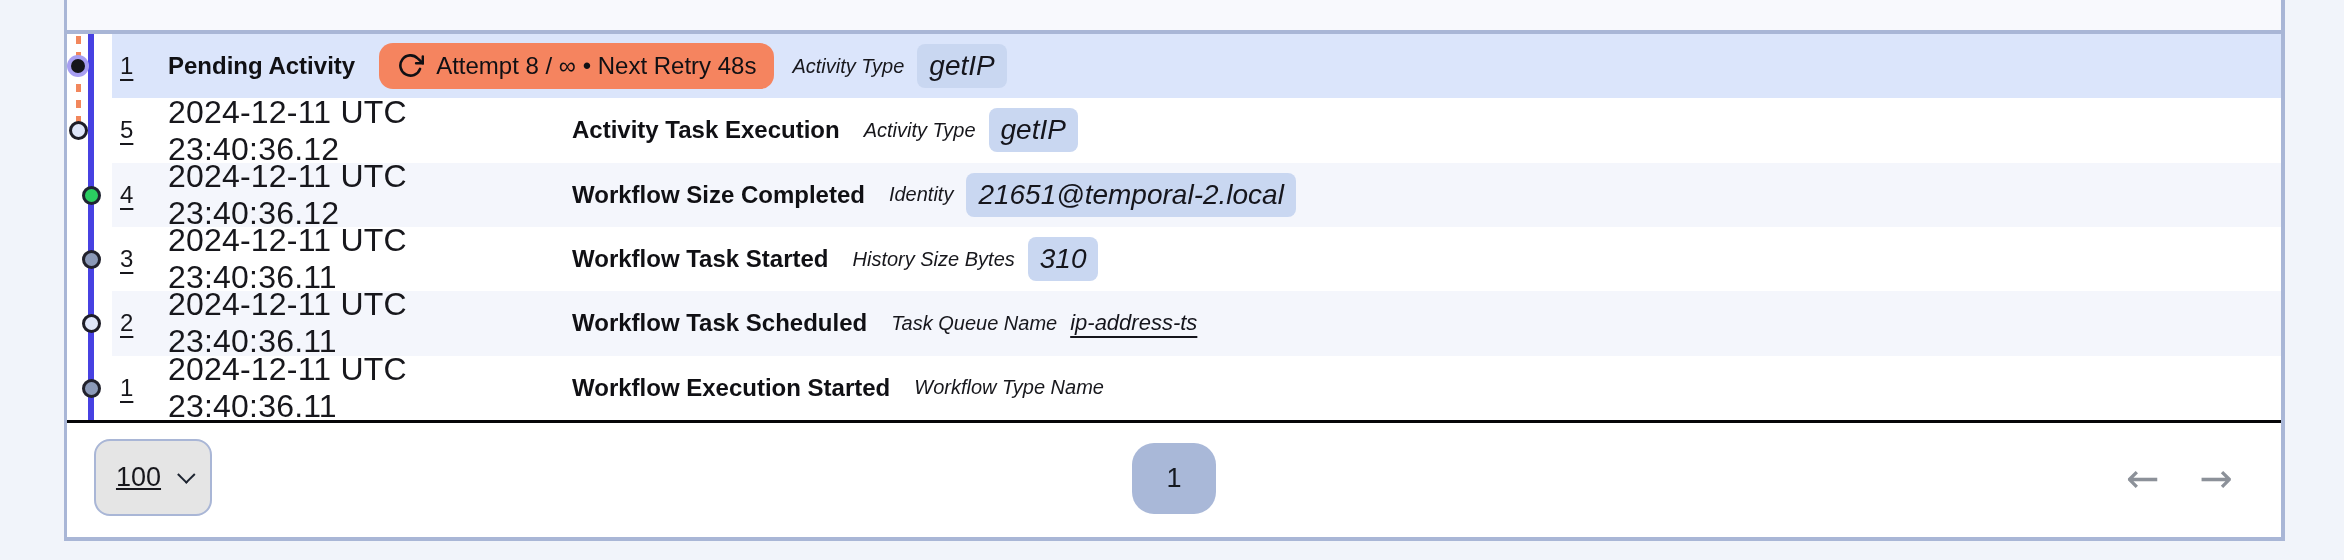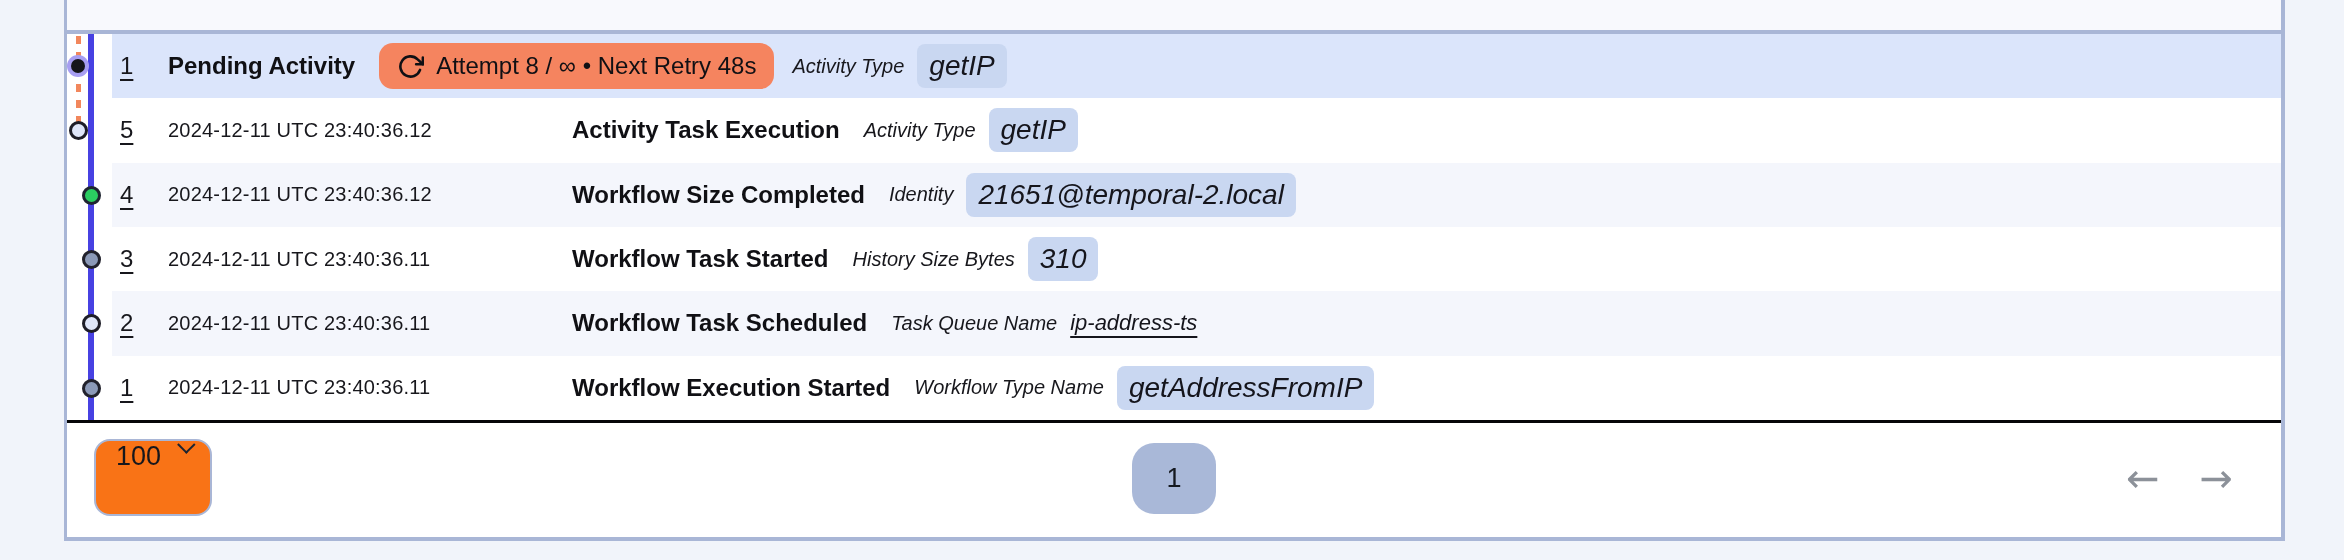--- a/index.html
+++ b/index.html
@@ -58,50 +58,50 @@
     background:#fff; cursor:pointer;
   }
   .row.alt { background:var(--row_alt, #f4f6fc); }
   .row.sel { background:var(--row_selected, #dbe5fb); }
 
   .num {
     width:34px; margin-right:14px; flex:none;
     font-size:24px; color:#17171c;
     text-decoration:underline; text-underline-offset:5px; cursor:pointer;
   }
-  .time { width:380px; margin-right:24px; flex:none; font-size:20px; letter-spacing:.2px; }
+  .time { width:380px; margin-right:24px; flex:none; font-size:32px; letter-spacing:.2px; }
   .name { margin-right:24px; font-size:24px; font-weight:700; color:#101014; white-space:nowrap; }
   .attr { display:flex; align-items:center;font-style:italic; }
   .attr-label { font-size:20px; margin-right:13px; white-space:nowrap; }
   .badge {
     background:var(--badge_bg, #c9d7f1); color:#15151c;
     font-size:28px; padding:6px 12px; border-radius:8px; white-space:nowrap;
   }
   .value-link {
     font-size:22px; color:#15151c; text-decoration:underline;
     text-underline-offset:6px; cursor:pointer; white-space:nowrap;text-align:right;
   }
   .retry-badge {
-    display:inline-flex; align-items:center; gap:12px;
+    display:inline-flex; align-items:flex-start; gap:12px;
     background:var(--pending_badge, #f5845f); color:#101014;
     font-size:24px; padding:9px 18px; border-radius:14px;
     margin-right:18px; white-space:nowrap;
   }
   .retry-badge svg { display:block; }
 
   
   .black-divider { height:3px; background:#060608; }
   .footer { position:relative; height:110px; background:#fff; }
   .page-size {
     position:absolute; left:27px; top:16px;
     width:118px; height:77px;
-    background:#f97316; border:2px solid var(--panel_border, #a9b6d6);
+    background:#e5e5e5; border:2px solid var(--panel_border, #a9b6d6);
     border-radius:16px;
-    display:flex; align-items:flex-start; justify-content:center; gap:16px;
-    font-size:27px; cursor:pointer;
+    display:flex; align-items:center; justify-content:center; gap:16px;
+    font-size:27px; cursor:pointer;text-decoration:underline;
   }
   .chevron {
     width:13px; height:13px; border-right:2.5px solid #1d2430;
     border-bottom:2.5px solid #1d2430; transform:rotate(45deg) translateY(-4px);
   }
   .page-btn {
     position:absolute; left:50%; top:20px; transform:translateX(-50%);
     width:84px; height:71px; border:none; border-radius:22px;
     background:var(--page_btn_bg, #a9b8d8); color:#14181f;
     font-size:27px; font-family:"Liberation Sans", sans-serif; cursor:pointer;
@@ -188,21 +188,20 @@
         <a class="value-link">ip-address-ts</a>
       </span>
     </div>
 
     <div class="row">
       <a class="num">1</a>
       <span class="time">2024-12-11 UTC 23:40:36.11</span>
       <span class="name">Workflow Execution Started</span>
       <span class="attr">
         <span class="attr-label">Workflow Type Name</span>
-        <span class="badge">getAddressFromIP</span>
       </span>
     </div>
   </div>
 
   <div class="black-divider"></div>
 
   <div class="footer">
     <div class="page-size">
       <span>100</span>
       <span class="chevron"></span>

